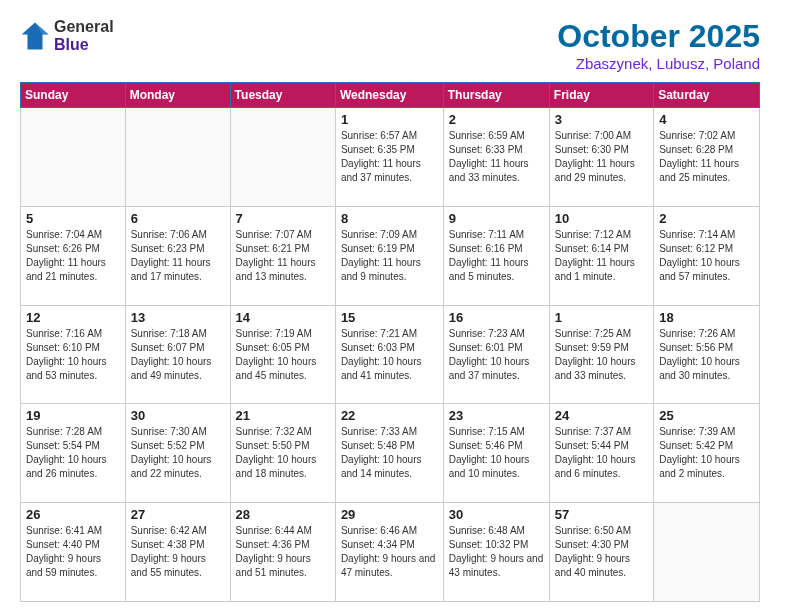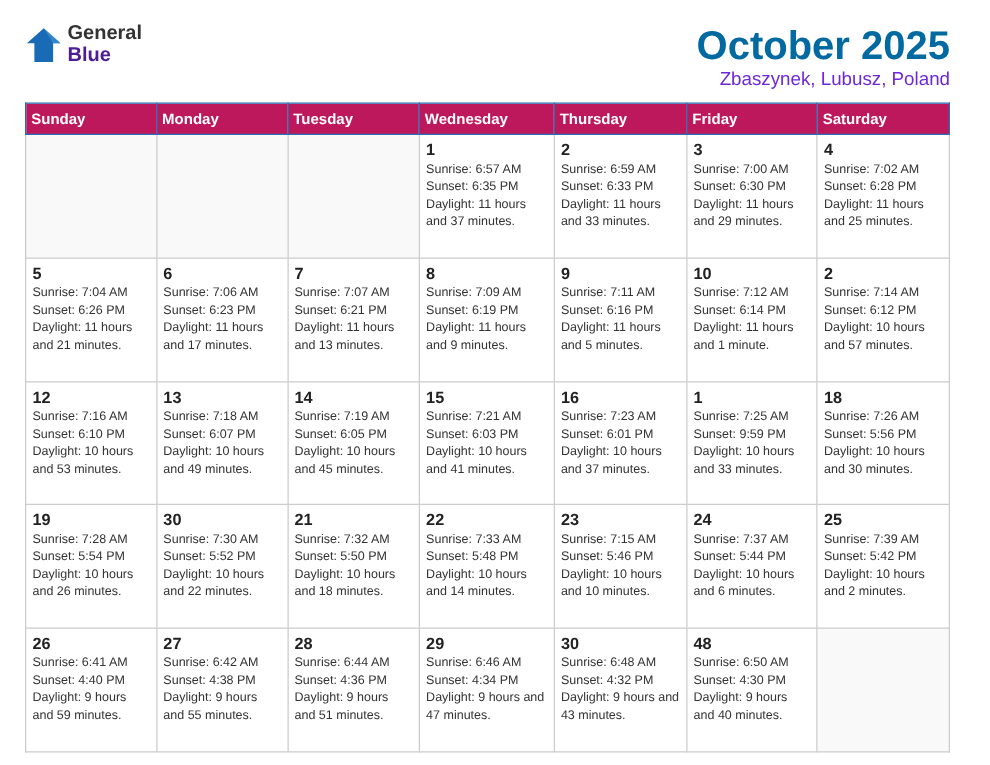--- a/index.html
+++ b/index.html
@@ -338,26 +338,26 @@
           <td>
             <span class="day-num">29</span>
             <div class="day-info">Sunrise: 6:46 AM
 Sunset: 4:34 PM
 Daylight: 9 hours
 and 47 minutes.</div>
           </td>
           <td>
             <span class="day-num">30</span>
             <div class="day-info">Sunrise: 6:48 AM
-Sunset: 4:32 PM
+Sunset: 10:32 PM
 Daylight: 9 hours
 and 43 minutes.</div>
           </td>
           <td>
-            <span class="day-num">48</span>
+            <span class="day-num">57</span>
             <div class="day-info">Sunrise: 6:50 AM
 Sunset: 4:30 PM
 Daylight: 9 hours
 and 40 minutes.</div>
           </td>
           <td class="empty-cell"></td>
         </tr>
       </tbody>
   </table>
 </div>

